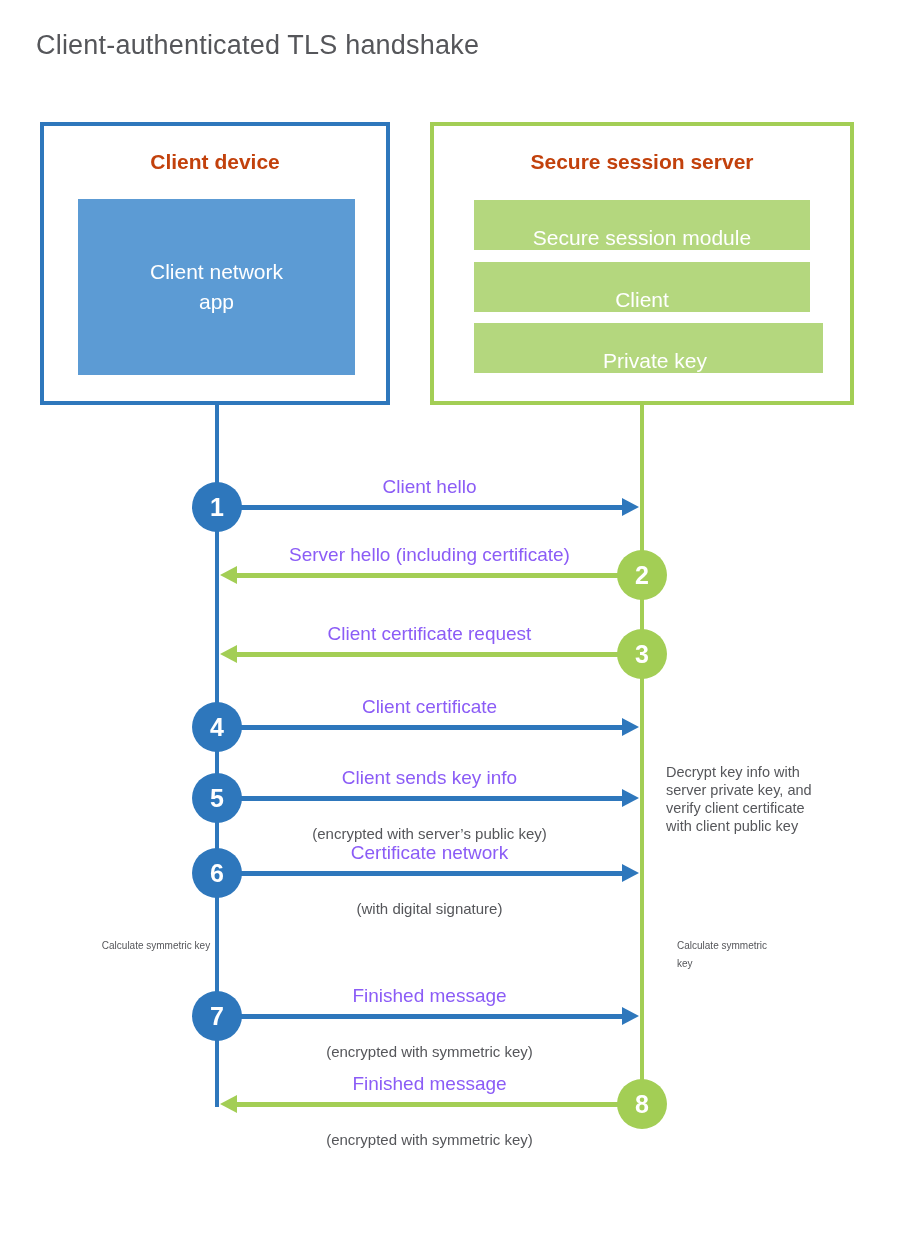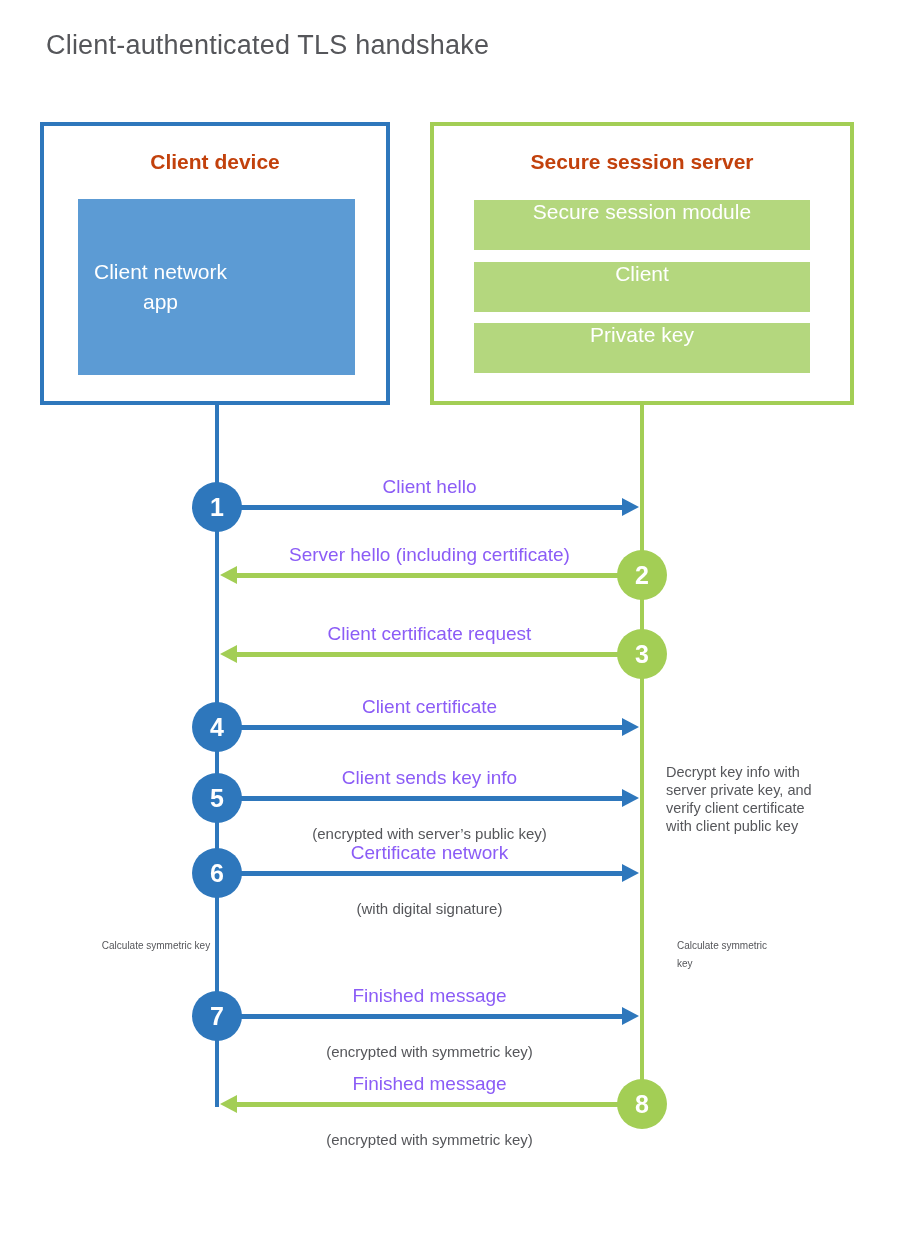--- a/index.html
+++ b/index.html
@@ -12,21 +12,20 @@
     overflow: hidden;
   }
   .title {
     position: absolute;
     left: 36px;
     top: 30px;
     font-size: 27px;
     font-weight: 300;
     color: #55565A;
     letter-spacing: 0.2px;
-    margin-left: 10px;
   }
   
   .box {
     position: absolute;
     top: 122px;
     height: 283px;
     background: #ffffff;
     box-sizing: border-box;
   }
   .box.client { left: 40px;  width: 350px; border: 4px solid #2E77BC; }
@@ -36,39 +35,39 @@
     text-align: center;
     font-size: 21px;
     font-weight: 700;
     color: #c2410c;
   }
   .app-box {
     position: absolute;
     left: 78px; top: 199px;
     width: 277px; height: 176px;
     background: #5C9BD4;
-    display: flex; align-items: center; 
+    display: flex; align-items: center; justify-content: center;
     text-align: center;
     color: #ffffff;
     font-size: 21px;
     line-height: 1.45;
   }
   .app-box .inner { width: 165px; }
   .bar {
     position: absolute;
     left: 474px;
     width: 336px; height: 50px;
     background: #B4D77E;
-    display: flex; align-items: flex-start; justify-content: center;
+    display: flex; align-items: flex-end; justify-content: center;
     color: #ffffff;
     font-size: 21px;
   }
   .bar.b0 { top: 200px; }
   .bar.b1 { top: 262px; }
-  .bar.b2 { top: 323px; }
+  .bar.b2 { top: 323px; padding-left: 13px; }
   
   .lifeline {
     position: absolute;
     top: 405px;
     width: 4px;
     height: 702px;
     z-index: 1;
   }
   .lifeline.blue  { left: 215px; background: #2E77BC; }
   .lifeline.green { left: 640px; background: #A3CE55; }

